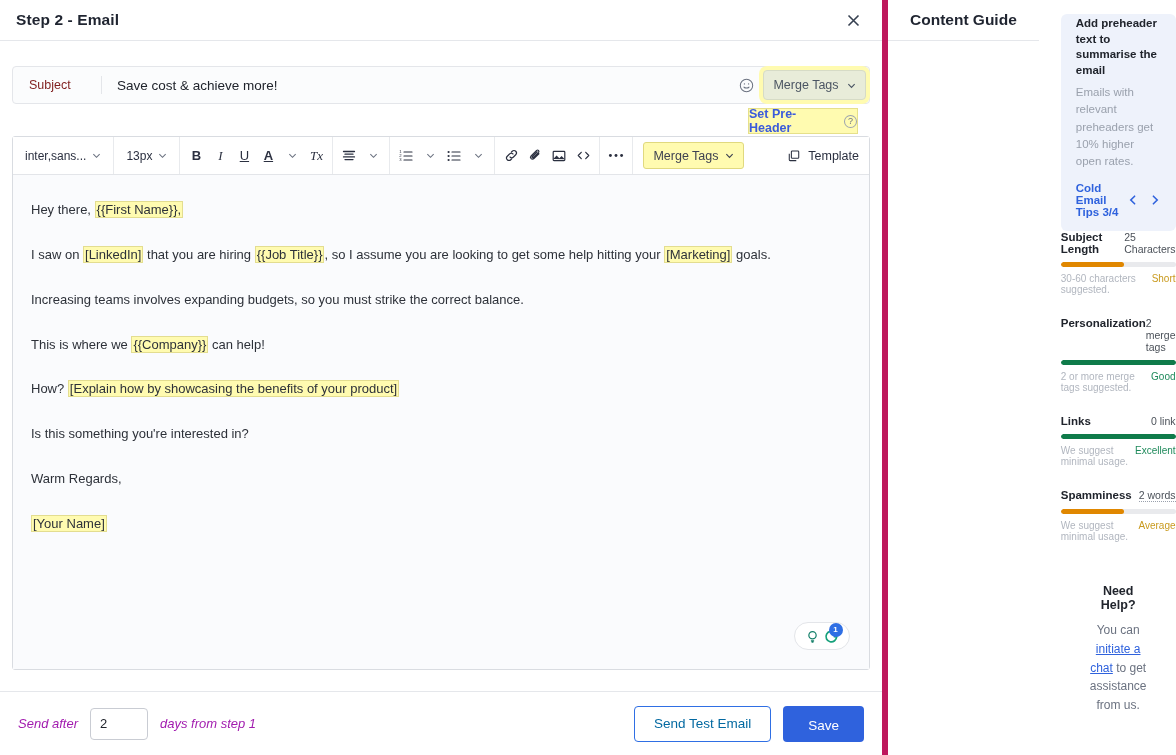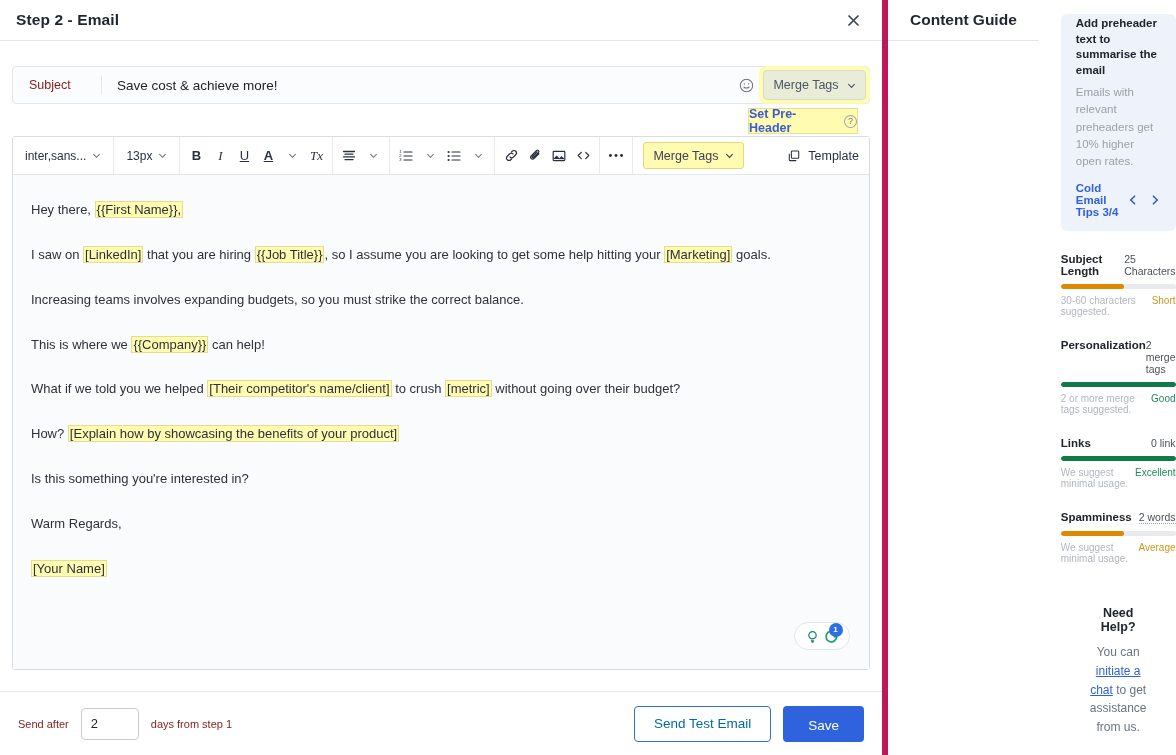--- a/index.html
+++ b/index.html
@@ -73,21 +73,21 @@
   .grammarly { position: absolute; right: 19px; bottom: 19px; width: 56px; height: 28px;
     border-radius: 14px; background: #fff; border: 1px solid #e3e5e9; display: flex;
     align-items: center; justify-content: center; gap: 3px; cursor: pointer; }
   .g-badge { position: absolute; top: -5px; right: -3px; width: 14px; height: 14px; border-radius: 50%;
     background: #2f6fe4; color: #fff; font-size: 8px; display: flex; align-items: center;
     justify-content: center; font-weight: bold; }
 
   
   .footer { height: 64px; border-top: 1px solid #e5e7eb; display: flex; align-items: center;
     padding: 0 18px; flex: none; }
-  .send-after-label { font-size: 11px; color: #7f1d1d; }
+  .send-after-label { font-size: 13px; color: #a21caf; font-style: italic; }
   .days-input { width: 58px; height: 32px; margin: 0 12px; border: 1px solid #c9ccd3; border-radius: 4px;
     padding: 0 9px; font-size: 13px; color: #20242c; font-family: "Liberation Sans", sans-serif;
     outline: none; background: #fff; }
   .footer-right { margin-left: auto; display: flex; align-items: center; gap: 12px; }
   .btn-outline { height: 36px; padding: 0 19px; border: 1px solid #2f6fe4; border-radius: 4px;
     background: #fff; color: #0369a1; font-size: 13.5px; cursor: pointer;
     font-family: "Liberation Sans", sans-serif; }
   .btn-primary { height: 36px; padding: 12px 25px; border: none; border-radius: 4px;
     background: #2f62dd; color: #fff; font-size: 13.5px; cursor: pointer;
     font-family: "Liberation Sans", sans-serif; }
@@ -100,21 +100,21 @@
   .guide-body { padding: 14px 22px 0 22px; }
 
   .tip-card { background: #eef2fb; border-radius: 6px; padding: 2px 15px 13px 15px; }
   .tip-title { font-size: 11.5px; font-weight: bold; color: #20242c; line-height: 1.35; }
   .tip-desc { font-size: 11.5px; color: #9aa1ad; line-height: 1.5; margin-top: 6px; }
   .tip-foot { display: flex; align-items: center; justify-content: space-between; margin-top: 12px; }
   .tip-link { font-size: 11.5px; color: #2f62dd; font-weight: bold; cursor: pointer; }
   .tip-arrows { display: flex; gap: 10px; color: #2f62dd; }
   .tip-arrows span { cursor: pointer; display: flex; }
 
-  .metrics { margin-top: 22px; }
+  .metrics { }
   .metric { margin-bottom: 22px; }
   .metric:last-child { margin-bottom: 0; }
   .metric-top { display: flex; align-items: baseline; justify-content: space-between; }
   .metric-name { font-size: 11.5px; font-weight: bold; color: #20242c; }
   .metric-val { font-size: 10.5px; color: #4b5159; }
   .metric-val.dotted { border-bottom: 1px dotted #9aa1ad; }
   .bar { height: 5px; border-radius: 3px; background: #e9eaed; margin-top: 7px; overflow: hidden; }
   .bar-fill { height: 100%; border-radius: 3px; }
   .metric-bot { display: flex; align-items: baseline; justify-content: space-between; margin-top: 6px; }
   .metric-hint { font-size: 10px; color: #b1b6bf; }
@@ -288,21 +288,20 @@
             </svg>
             <span>Template</span>
           </div>
         </div>
 
         <div class="editor-body" id="bodyHost">
             <div class="p"><span>Hey there, </span><span class="tag">{{First Name}},</span></div>
             <div class="p"><span>I saw on </span><span class="tag">[LinkedIn]</span><span> that you are hiring </span><span class="tag">{{Job Title}}</span><span>, so I assume you are looking to get some help hitting your </span><span class="tag">[Marketing]</span><span> goals.</span></div>
             <div class="p"><span>Increasing teams involves expanding budgets, so you must strike the correct balance.</span></div>
             <div class="p"><span>This is where we </span><span class="tag">{{Company}}</span><span> can help!</span></div>
-            <div class="p"><span>What if we told you we helped </span><span class="tag">[Their competitor's name/client]</span><span> to crush </span><span class="tag">[metric]</span><span> without going over their budget?</span></div>
             <div class="p"><span>How? </span><span class="tag">[Explain how by showcasing the benefits of your product]</span></div>
             <div class="p"><span>Is this something you're interested in?</span></div>
             <div class="p"><span>Warm Regards,</span></div>
             <div class="p"><span class="tag">[Your Name]</span></div>
           </div>
 
         <div class="grammarly">
           <svg width="15" height="15" viewBox="0 0 16 16" fill="none" stroke="#15806a" stroke-width="1.3">
             <circle cx="8" cy="6.6" r="3.9"></circle>
               <path d="M6.3 12.6h3.4M7 14h2"></path>

